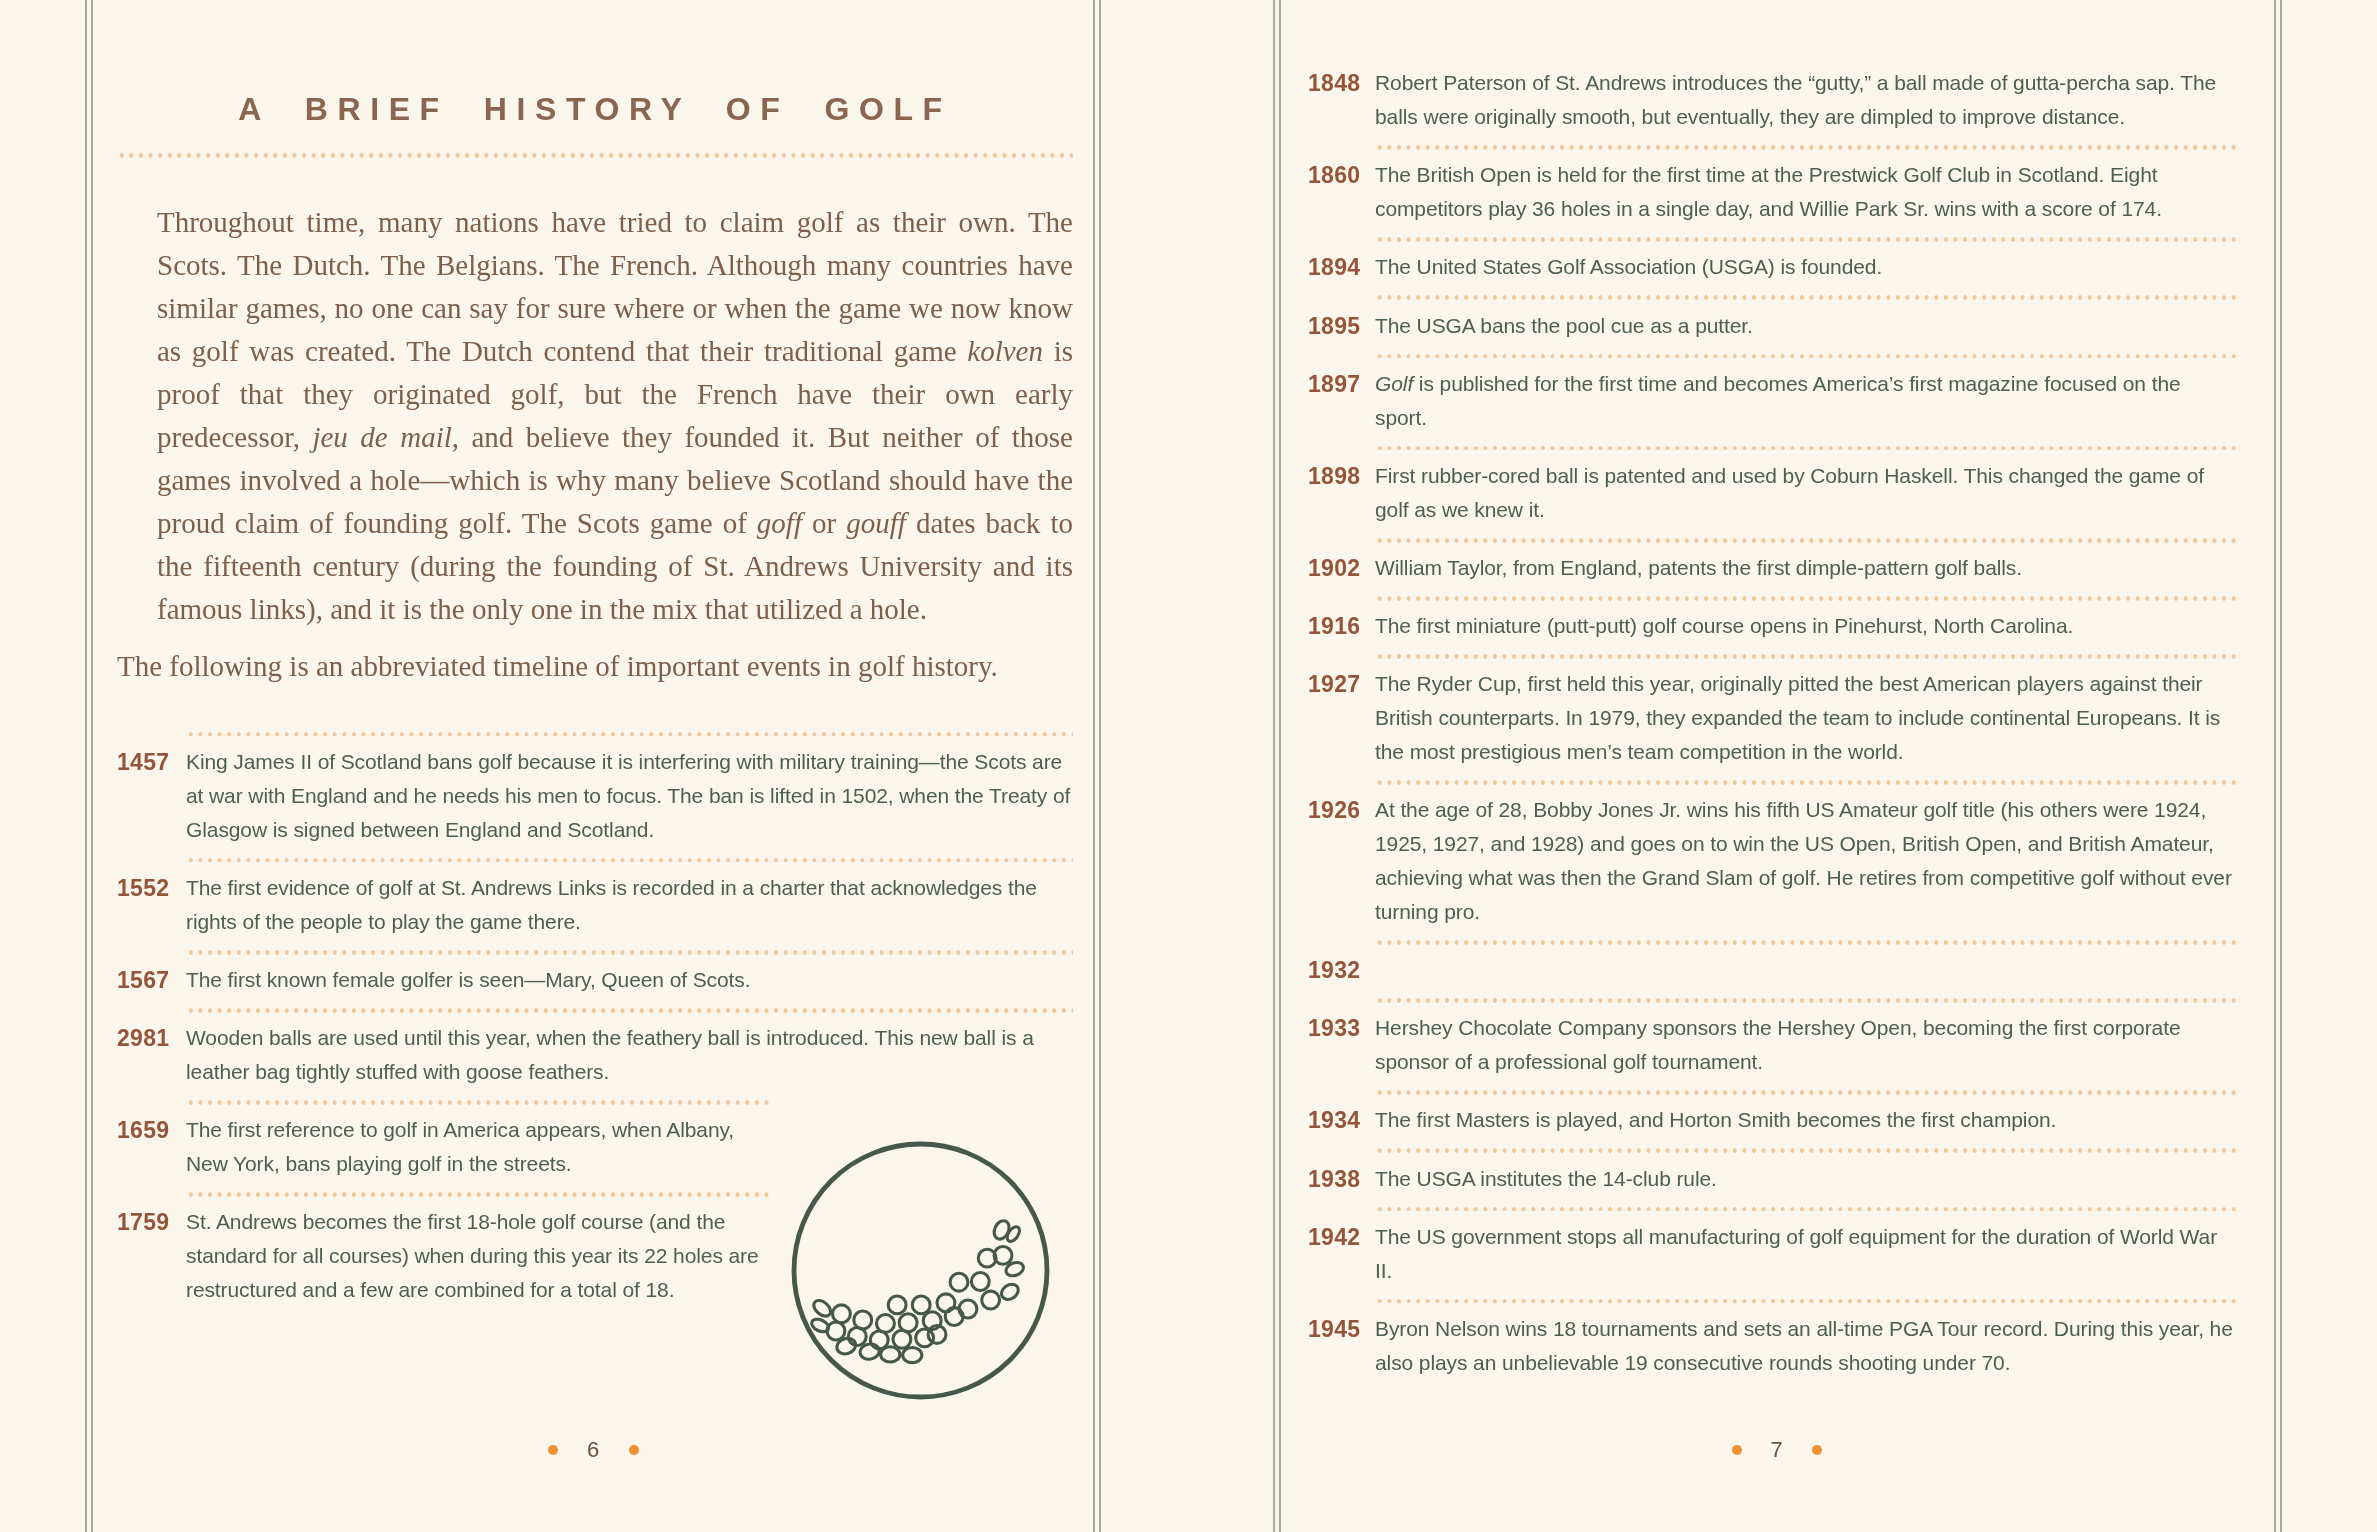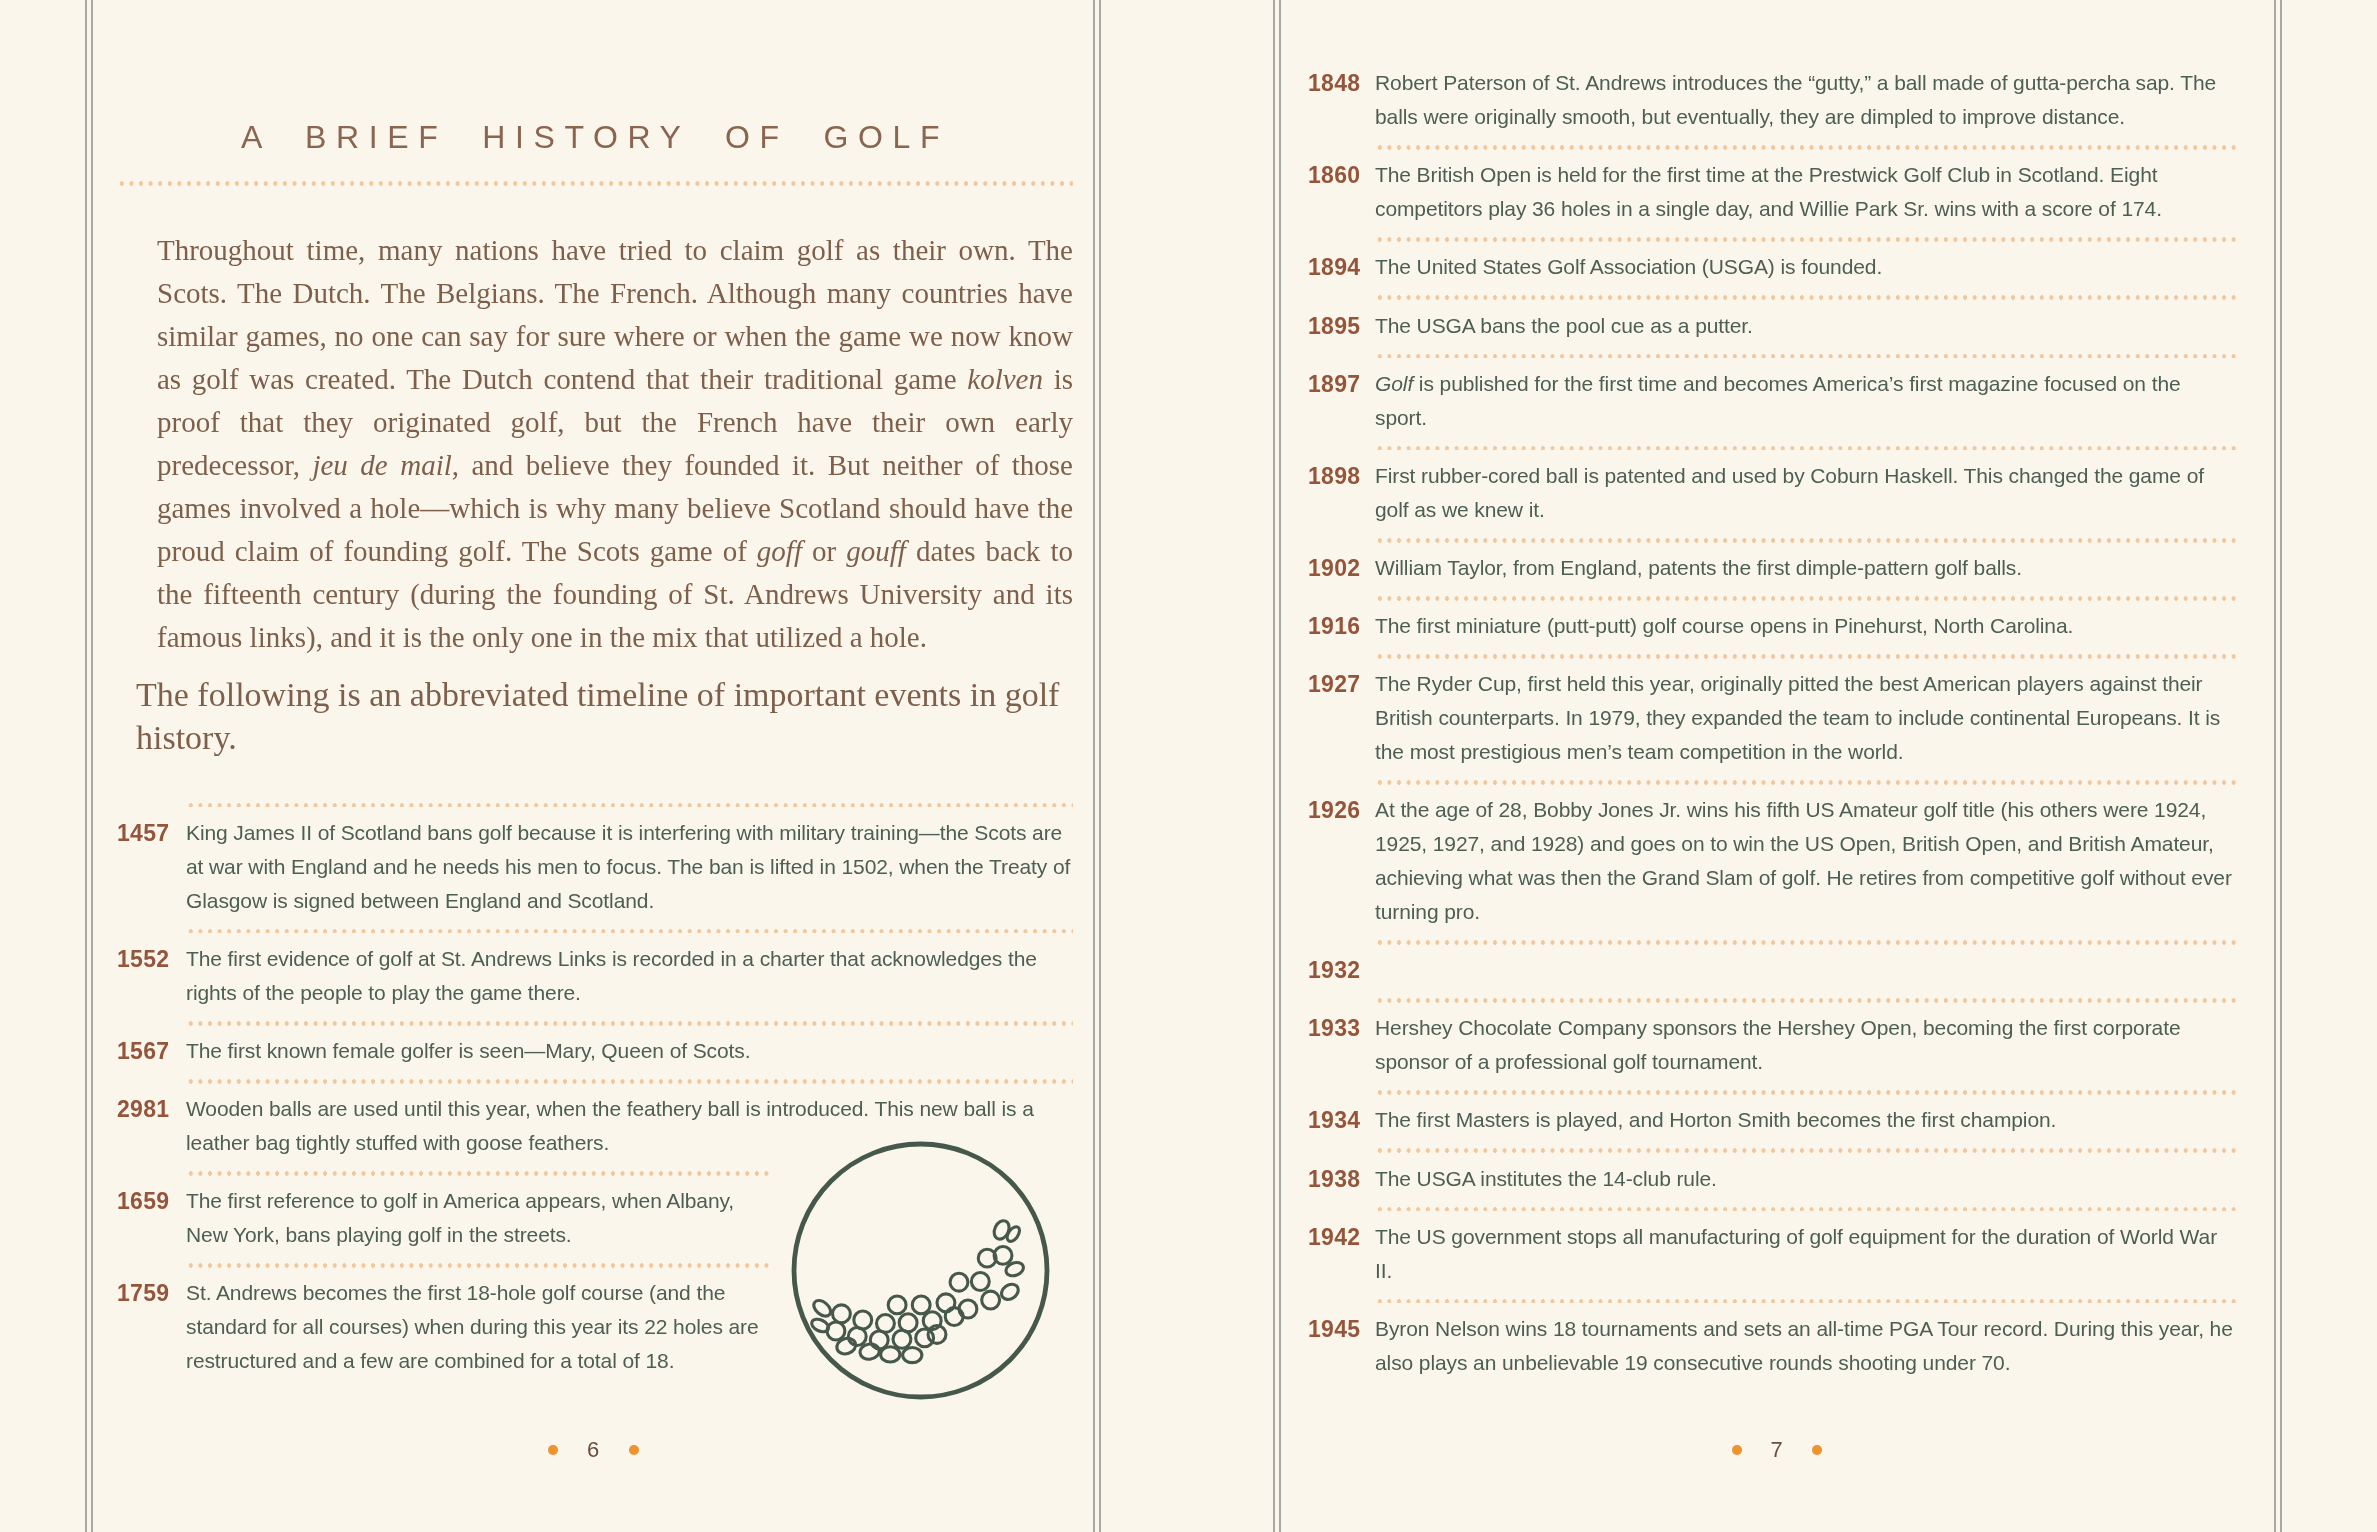--- a/index.html
+++ b/index.html
@@ -26,41 +26,41 @@
   .page-edge{
     position:absolute;top:0;height:1533px;width:7.6px;
     border-left:2.1px solid var(--edge);
     border-right:2.1px solid var(--edge);
   }
   
   #left-content{
     position:absolute;left:117px;top:0;width:956px;padding-top:91px;
   }
   .page-title{
-    font-size:32px;font-weight:400;letter-spacing:9.6px;word-spacing:16.5px;
-    color:var(--title-brown);text-align:center;font-stretch:condensed;margin-top:28px;
+    font-size:32px;font-weight:700;letter-spacing:9.6px;word-spacing:16.5px;
+    color:var(--title-brown);text-align:center;font-stretch:condensed;
   }
   .dotted{
     height:4.8px;
     background-image:radial-gradient(circle closest-side,var(--peach) 82%,transparent 100%);
     background-size:9.6px 4.8px;background-repeat:repeat-x;background-position:left center;
   }
   .title-rule{margin-top:25px;}
   .intro{
     margin-top:43px;
     font-family:"Liberation Serif",serif;
     font-size:29px;line-height:43px;color:var(--body-brown);
     text-align:justify;
     margin-left:40px;
   }
   .intro em,.etext em{font-style:italic;}
   .following{
     margin-top:13.8px;
     font-family:"Liberation Serif",serif;
-    font-size:34px;line-height:43px;color:var(--body-brown);margin-left:19px;
+    font-size:29px;line-height:43px;color:var(--body-brown);
   }
   .timeline-top-rule{margin-top:44px;margin-left:69px;}
   
   .entry{
     display:grid;grid-template-columns:69px 1fr;
     padding:8.3px 0 11px;
   }
   .yr{
     font-size:23px;font-weight:700;color:var(--year-rust);
     letter-spacing:0.3px;line-height:34px;font-stretch:condensed;

